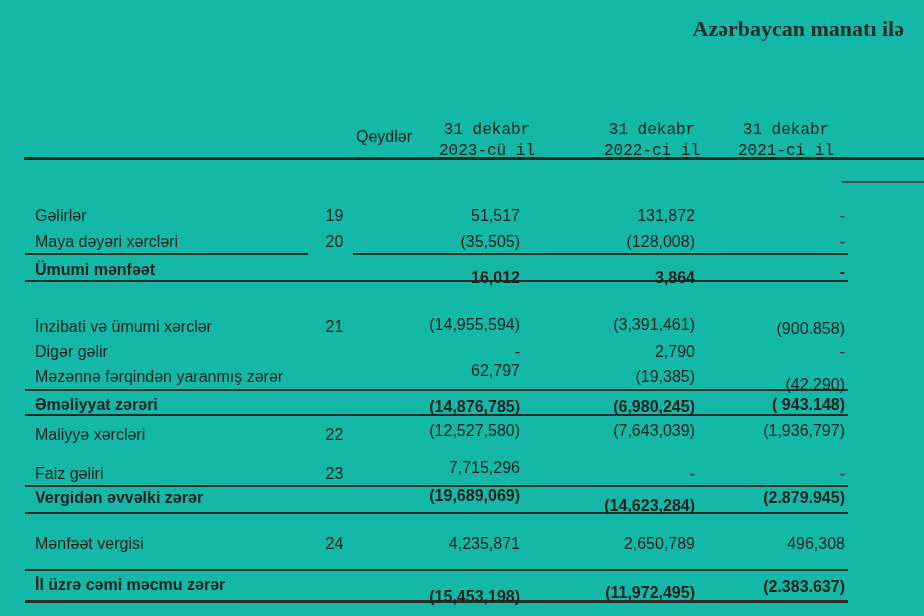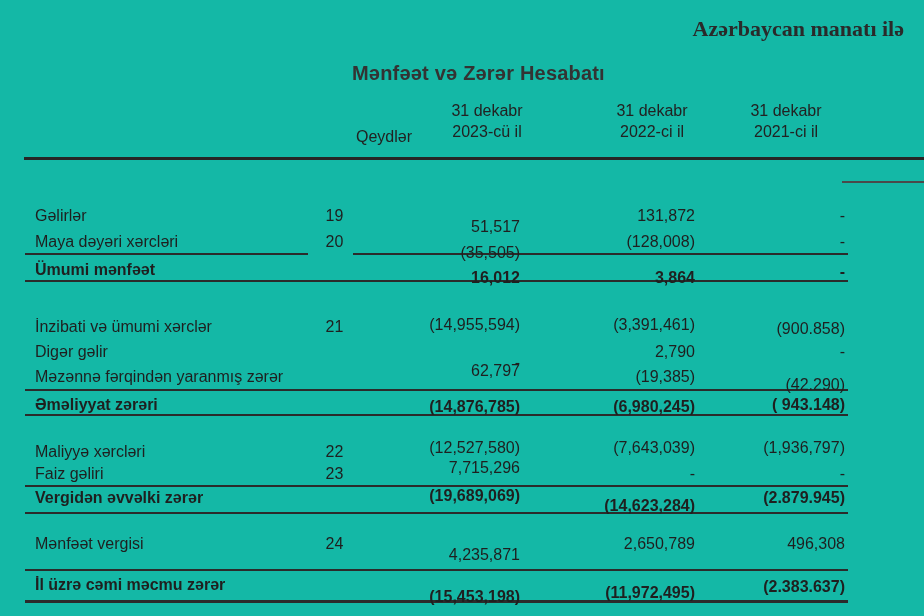--- a/index.html
+++ b/index.html
@@ -18,21 +18,21 @@
     white-space:nowrap;
   }
   .doc-title{
     position:absolute;top:62px;left:352px;
     font-size:20px;font-weight:bold;color:#333;
     letter-spacing:0.2px;white-space:nowrap;
   }
   
   .th{position:absolute;font-size:16px;color:#222;text-align:center;line-height:21px;}
   .th-notes{top:126px;left:344px;width:80px;}
-  .th-col{width:120px;top:100px;}
+  .th-col{width:120px;top:120px;font-family:Liberation Mono, monospace;}
   .th-2023{left:427px;}
   .th-2022{left:592px;}
   .th-2021{left:726px;}
   .th .l1,.th .l2{display:block;}
 
   
   .rule{position:absolute;background:#2b2b2b;height:2px;}
   .rule-header{top:157px;left:24px;width:900px;height:3px;background:#262626;}
   .rule-right-partial{top:181px;left:842px;width:82px;background:#4a4a4a;}
   .rule-maya-left{top:253px;left:25px;width:283px;}
@@ -43,35 +43,34 @@
   .rule-vergiden-top{top:485px;left:25px;width:823px;}
   .rule-vergiden-bottom{top:512px;left:25px;width:823px;}
   .rule-iluzre-top{top:569px;left:25px;width:823px;}
   .rule-iluzre-bottom{top:600px;left:25px;width:823px;height:3px;}
 
   
   .row{position:absolute;left:0;width:924px;height:20px;font-size:16px;}
   .row span{position:absolute;display:block;white-space:nowrap;}
   .lbl{left:35px;}
   .note{left:312px;width:45px;text-align:center;}
-  .v23{left:390px;width:130px;text-align:right;margin-top:11px;}
+  .v23{left:390px;width:130px;text-align:right;}
   .v22{left:565px;width:130px;text-align:right;}
   .v21{left:715px;width:130px;text-align:right;}
   .bold span{font-weight:bold;}
   
   .u2{margin-top:2px;} .u4{margin-top:8px;} .u6{margin-top:12px;} .u8{margin-top:8px;}
   .d2{margin-top:-2px;} .d4{margin-top:-4px;} .d6{margin-top:-6px;}
 </style>
 </head>
 <body>
 
 <div class="page">
 
   <div class="currency-note">Azərbaycan manatı ilə</div>
-  <div class="doc-title">Mənfəət və Zərər Hesabatı</div>
 
   <div class="th th-notes">Qeydlər</div>
   <div class="th th-col th-2023">
     <span class="l1">31 dekabr</span>
     <span class="l2">2023-cü il</span>
   </div>
   <div class="th th-col th-2022">
     <span class="l1">31 dekabr</span>
     <span class="l2">2022-ci il</span>
   </div>
@@ -141,21 +140,21 @@
   </div>
 
   <div class="row bold" style="top:396px">
     <span class="lbl">Əməliyyat zərəri</span>
     <span class="note"></span>
     <span class="v23 u2">(14,876,785)</span>
     <span class="v22 u2">(6,980,245)</span>
     <span class="v21">( 943.148)</span>
   </div>
 
-  <div class="row" style="top:443px">
+  <div class="row" style="top:426px">
     <span class="lbl">Maliyyə xərcləri</span>
     <span class="note">22</span>
     <span class="v23 d4">(12,527,580)</span>
     <span class="v22 d4">(7,643,039)</span>
     <span class="v21 d4">(1,936,797)</span>
   </div>
 
   <div class="row" style="top:465px">
     <span class="lbl">Faiz gəliri</span>
     <span class="note">23</span>

